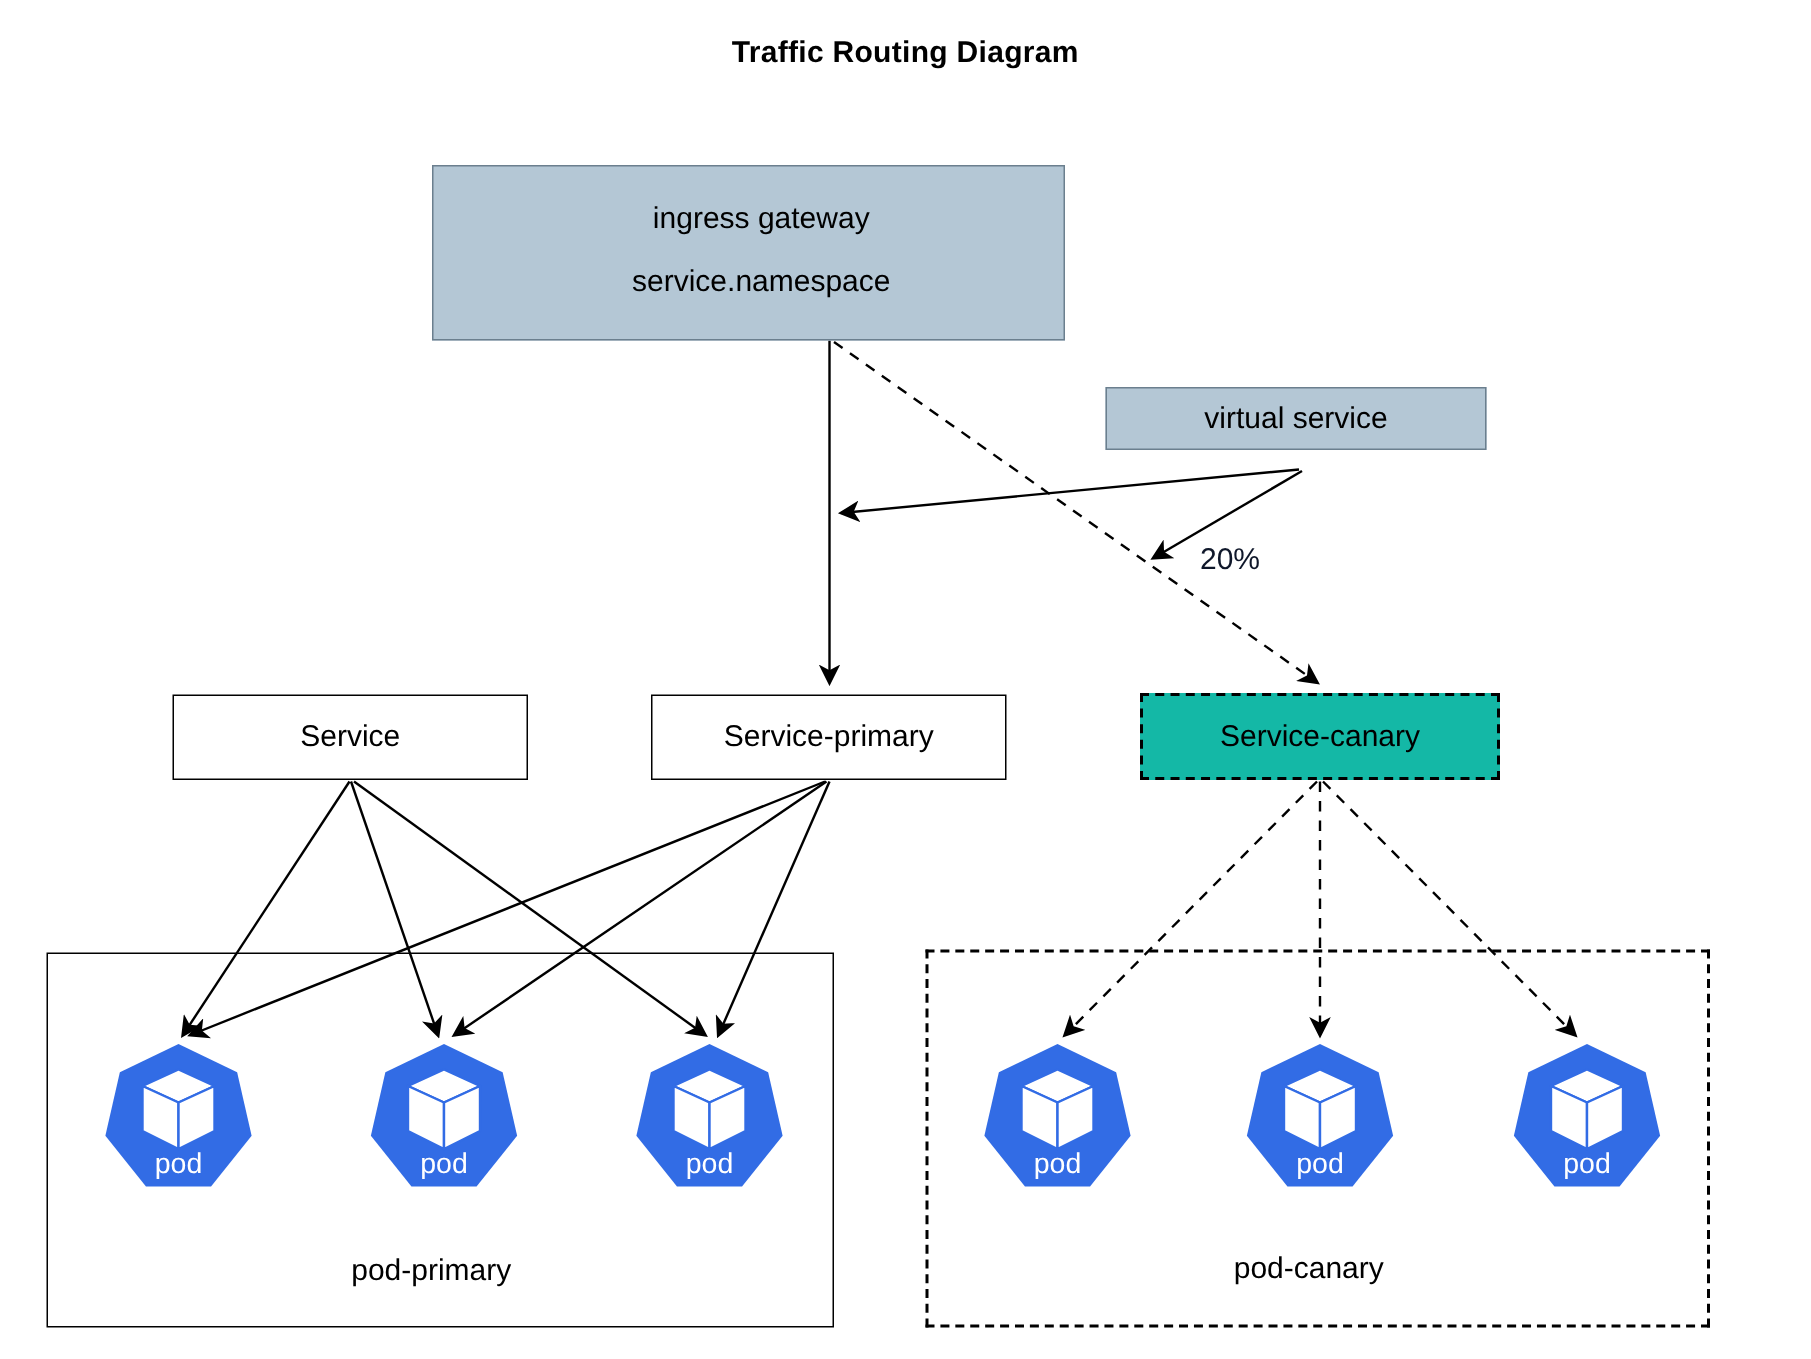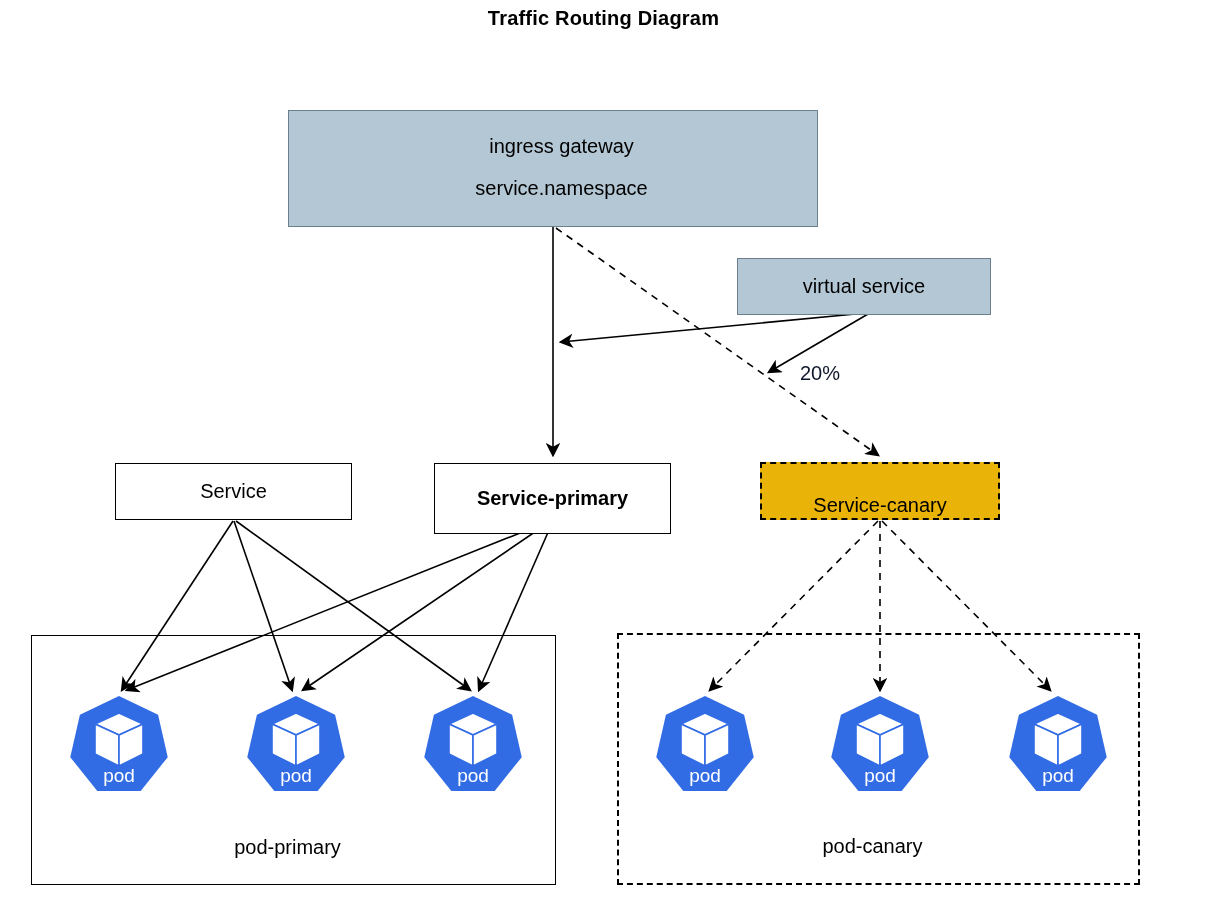--- a/index.html
+++ b/index.html
@@ -34,66 +34,65 @@
     align-items: center;
     justify-content: center;
     text-align: center;
     font-size: 20px;
     line-height: 1.25;
     color: #000;
   }
   .diagram-title {
     position: absolute;
     left: 0;
-    top: 7px;
+    top: 24px;
     width: 1207px;
     text-align: center;
     font-size: 20px;
     font-weight: bold;
     letter-spacing: 0.2px;
   }
   
   .box-shaded {
     background: #b4c7d5;
     border: 1px solid #6b7f8e;
   }
   
   .box-plain {
     background: #ffffff;
     border: 1px solid #000000;
   }
   .box-dashed {
-    background: #eab308;
+    background: #14b8a6;
     border: 2px dashed #000000;
-    align-items: flex-end;
   }
   .group-solid {
     background: transparent;
     border: 1px solid #000000;
   }
   .group-dashed {
     background: transparent;
     border: 2px dashed #000000;
   }
   #ingress-gateway {
-    left: 288px; top: 110px; width: 530px; height: 117px;
+    left: 288px; top: 110px; width: 422px; height: 117px;
     flex-direction: column;
     justify-content: space-around;
     padding: 14px 0 16px 17px;
   }
   #ingress-gateway .line1 { display:block; }
   #ingress-gateway .line2 { display:block;text-align:center; }
   #virtual-service {
-    left: 737px; top: 258px; width: 254px; height: 57px;
+    left: 737px; top: 258px; width: 254px; height: 42px;
   }
   #svc-service {
     left: 115px; top: 463px; width: 237px; height: 57px;
   }
   #svc-primary {
-    left: 434px; top: 463px; width: 237px; height: 71px; font-weight: bold;
+    left: 434px; top: 463px; width: 237px; height: 57px;
   }
   #svc-canary {
     left: 760px; top: 462px; width: 240px; height: 58px;
   }
   #group-primary {
     left: 31px; top: 635px; width: 525px; height: 250px;
   }
   #group-canary {
     left: 617px; top: 633px; width: 523px; height: 252px;
   }

